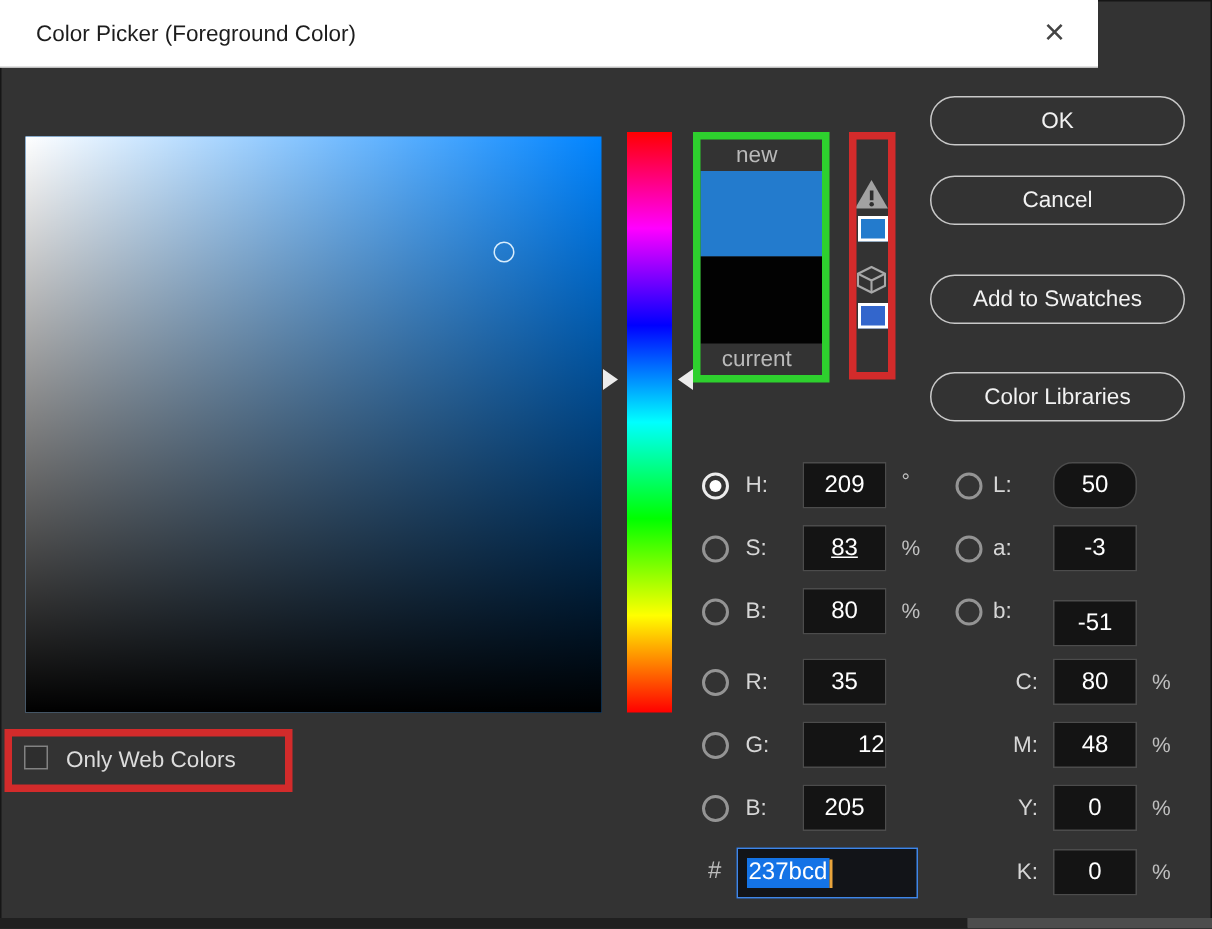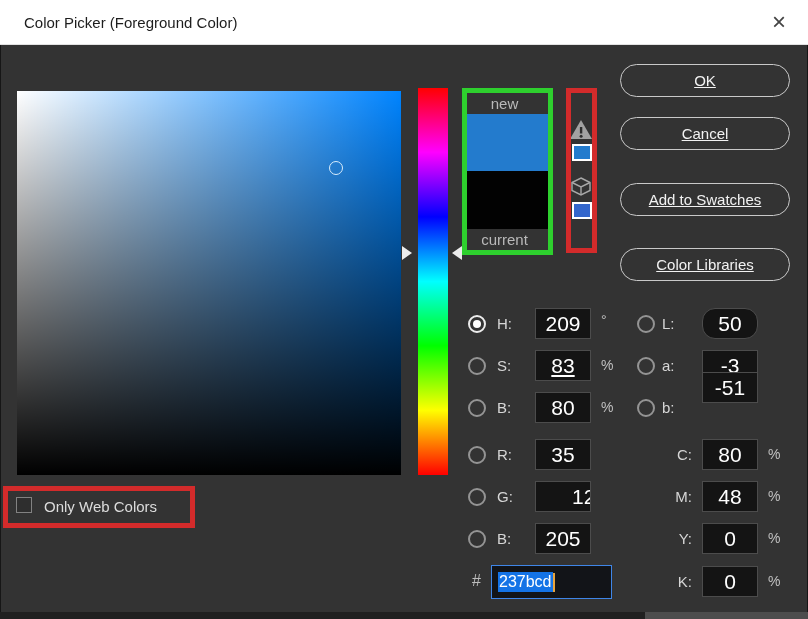--- a/index.html
+++ b/index.html
@@ -1,21 +1,21 @@
 <!DOCTYPE html>
 <html><head>
 <meta charset="utf-8">
 <style>
   * { margin:0; padding:0; box-sizing:border-box; }
   html,body { width:808px; height:619px; }
   body { font-family:"Liberation Sans","DejaVu Sans",sans-serif; background:#333333; overflow:hidden; }
   .dialog { position:relative; width:808px; height:619px; background:#333333; box-shadow:inset 0 0 0 1px #161616; }
 
   
-  .titlebar { position:absolute; left:0; top:0; width:808px; height:45px; background:#ffffff; border-bottom:1px solid #e2e2e2; }
+  .titlebar { position:absolute; left:0; top:0; width:732px; height:45px; background:#ffffff; border-bottom:1px solid #e2e2e2; }
   .titlebar .title { position:absolute; left:24px; top:0; line-height:45px; font-size:15px; color:#1d1d1d; }
   .close-btn { position:absolute; right:10px; top:4px; width:38px; height:36px; display:flex; align-items:center; justify-content:center; font-size:24px; font-weight:300; color:#444; cursor:pointer; }
 
   
   .color-field { position:absolute; left:17px; top:91px; width:384px; height:384px;
     background:
       linear-gradient(to bottom, rgba(0,0,0,0) 0%, #000 100%),
       linear-gradient(to right, #ffffff 0%, rgba(255,255,255,0) 100%),
       #0084ff; }
   .field-indicator { position:absolute; left:329px; top:161px; width:14px; height:14px; border:1.5px solid #d8edfc; border-radius:50%; }
@@ -38,33 +38,33 @@
   .anno-red-web { left:3px; top:486px; width:192px; height:42px; border:5px solid #d32b2b; }
 
   
   .warn-icon { position:absolute; left:569px; top:119px; width:24px; height:21px; cursor:pointer; }
   .cube-icon { position:absolute; left:570px; top:177px; width:22px; height:19px; cursor:pointer; }
   .mini-swatch { position:absolute; width:20px; height:17px; border:2px solid #ffffff; cursor:pointer; }
   .mini-swatch.gamut { left:572px; top:144px; }
   .mini-swatch.websafe { left:572px; top:202px; }
 
   
-  .btn { position:absolute; left:620px; width:170px; height:33px; border-radius:17px; border:1px solid #c9c9c9; background:transparent; color:#f2f2f2; font-size:15px; font-family:inherit; display:flex; align-items:center; justify-content:center; cursor:pointer;text-decoration:underline; }
+  .btn { position:absolute; left:620px; width:170px; height:33px; border-radius:17px; border:1px solid #c9c9c9; background:transparent; color:#f2f2f2; font-size:15px; font-family:inherit; display:flex; align-items:center; justify-content:center; cursor:pointer; }
   .btn-ok { top:64px; }
   .btn-cancel { top:117px;text-align:right; }
   .btn-add { top:183px; }
   .btn-lib { top:248px; }
 
   
   .radio { position:absolute; width:18px; height:18px; border-radius:50%; border:2px solid #949494; cursor:pointer; }
   .radio.selected { border:2px solid #ececec; background:#333; }
   .radio.selected::after { content:""; position:absolute; left:3px; top:3px; width:8px; height:8px; border-radius:50%; background:#ffffff; }
   .flabel { position:absolute; font-size:15px; color:#d6d6d6; }
   .flabel.right { width:52px; text-align:right; }
-  .nfield { position:absolute; width:56px; height:31px; background:#141414; border:1px solid #4c4c4c; color:#ffffff; font-size:21px; font-family:inherit; text-align:center; }
+  .nfield { position:absolute; width:56px; height:31px; background:#141414; border:1px solid #4c4c4c; color:#ffffff; font-size:16px; font-family:inherit; text-align:center; }
   .unit { position:absolute; font-size:14px; color:#c0c0c0; }
 
   
   .hex-hash { position:absolute; left:472px; top:572px; font-size:16px; color:#bdbdbd; }
   .hex-field { position:absolute; left:491px; top:565px; width:121px; height:34px; background:#121418; border:1px solid #3f86e8; display:flex; align-items:center; padding-left:6px; cursor:text; }
   .hex-sel { background:#1473e6; color:#ffffff; font-size:16px; padding:1px 1px;text-align:center; }
   .hex-caret { display:inline-block; width:2px; height:19px; background:#e8a43c; vertical-align:middle; }
 
   
   .web-check { position:absolute; left:16px; top:497px; width:16px; height:16px; background:#2e2e2e; border:1px solid #828282; cursor:pointer; }
@@ -151,21 +151,21 @@
   <div class="radio" style="left:637px;top:315px;"></div>
   <span class="flabel" style="left:662px;top:315px;">L:</span>
   <input class="nfield" style="left: 702px; top: 308px; border-radius: 13px;" value="50">
 
   <div class="radio" style="left:637px;top:357px;"></div>
   <span class="flabel" style="left:662px;top:357px;">a:</span>
   <input class="nfield" style="left: 702px; top: 350px;" value="-3">
 
   <div class="radio" style="left:637px;top:399px;"></div>
   <span class="flabel" style="left:662px;top:399px;">b:</span>
-  <input class="nfield" style="left: 702px; top: 372px;" value="-51">
+  <input class="nfield" style="left: 702px; top: 400px;" value="-51">
 
   <span class="flabel right" style="left:640px;top:446px;">C:</span>
   <input class="nfield" style="left: 702px; top: 439px;" value="80">
   <span class="unit" style="left:768px;top:446px;">%</span>
 
   <span class="flabel right" style="left:640px;top:488px;">M:</span>
   <input class="nfield" style="left: 702px; top: 481px;" value="48">
   <span class="unit" style="left:768px;top:488px;">%</span>
 
   <span class="flabel right" style="left:640px;top:530px;">Y:</span>

